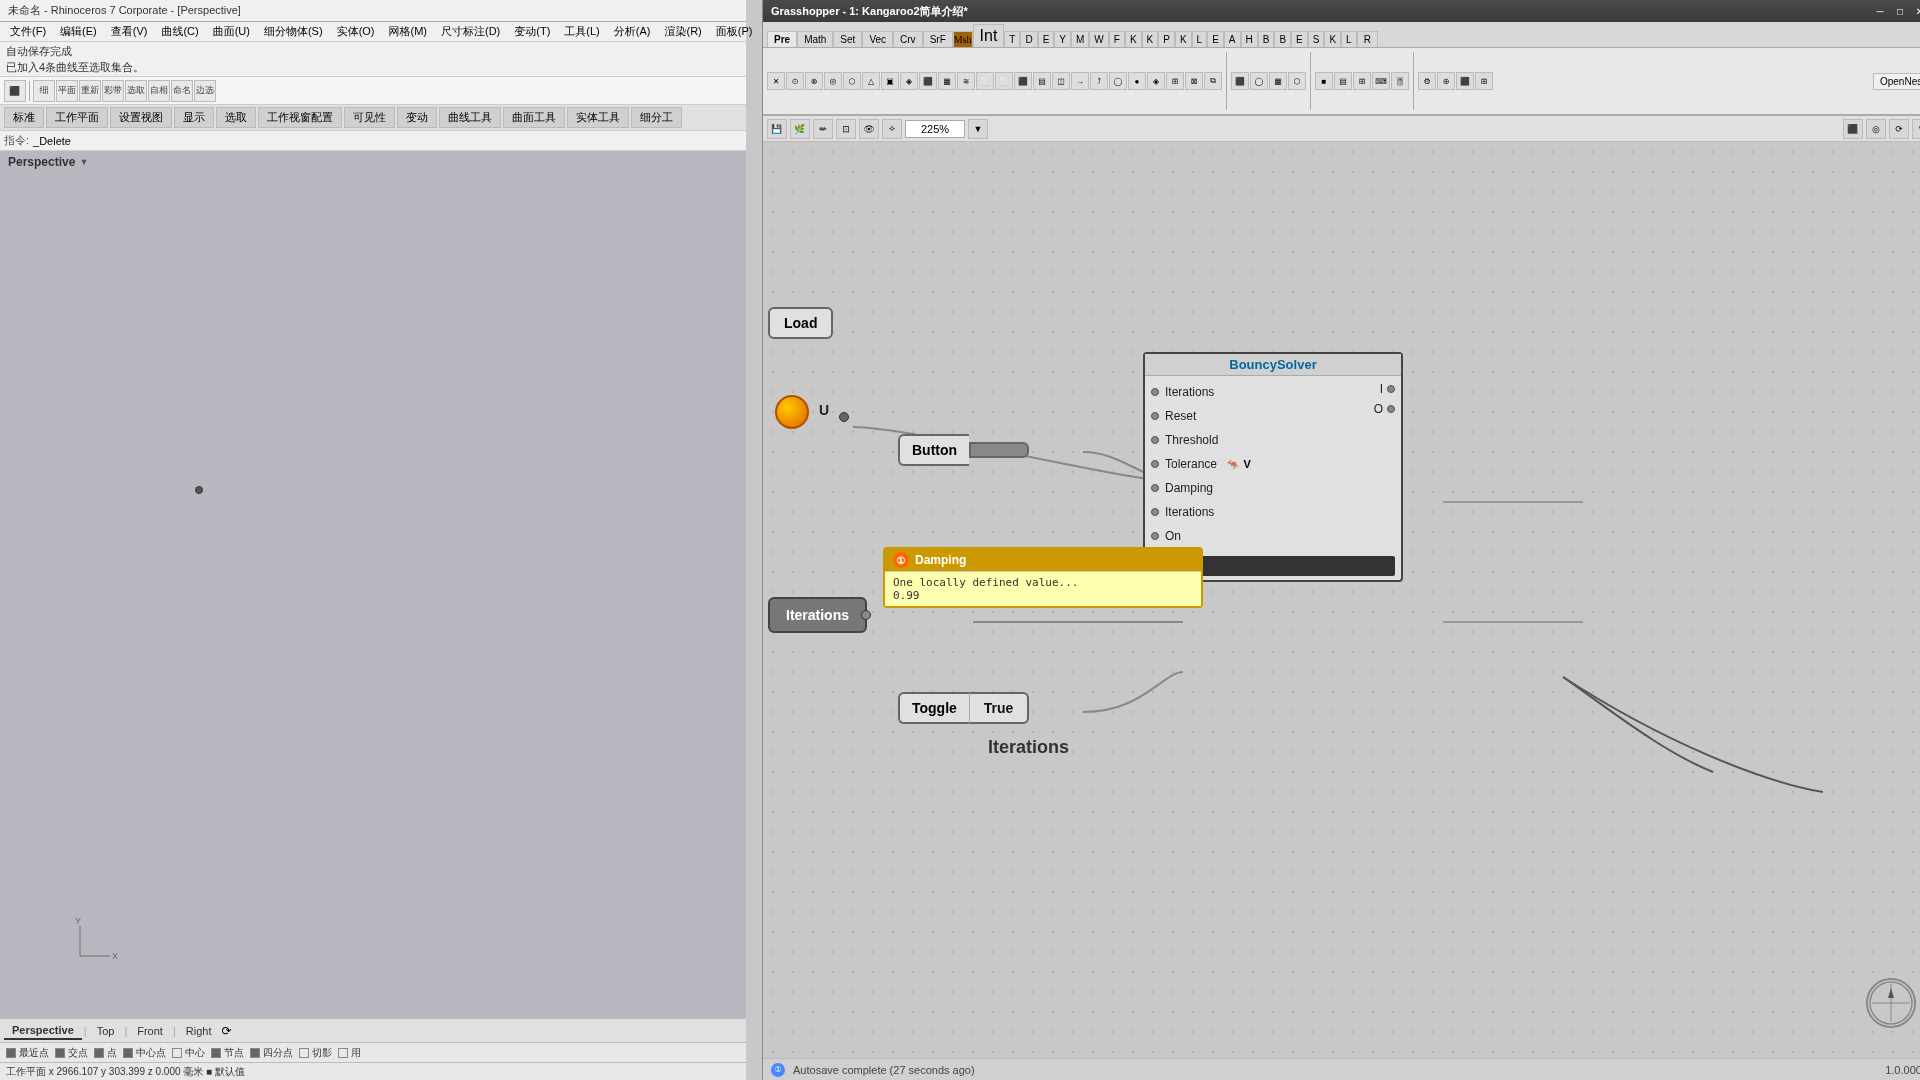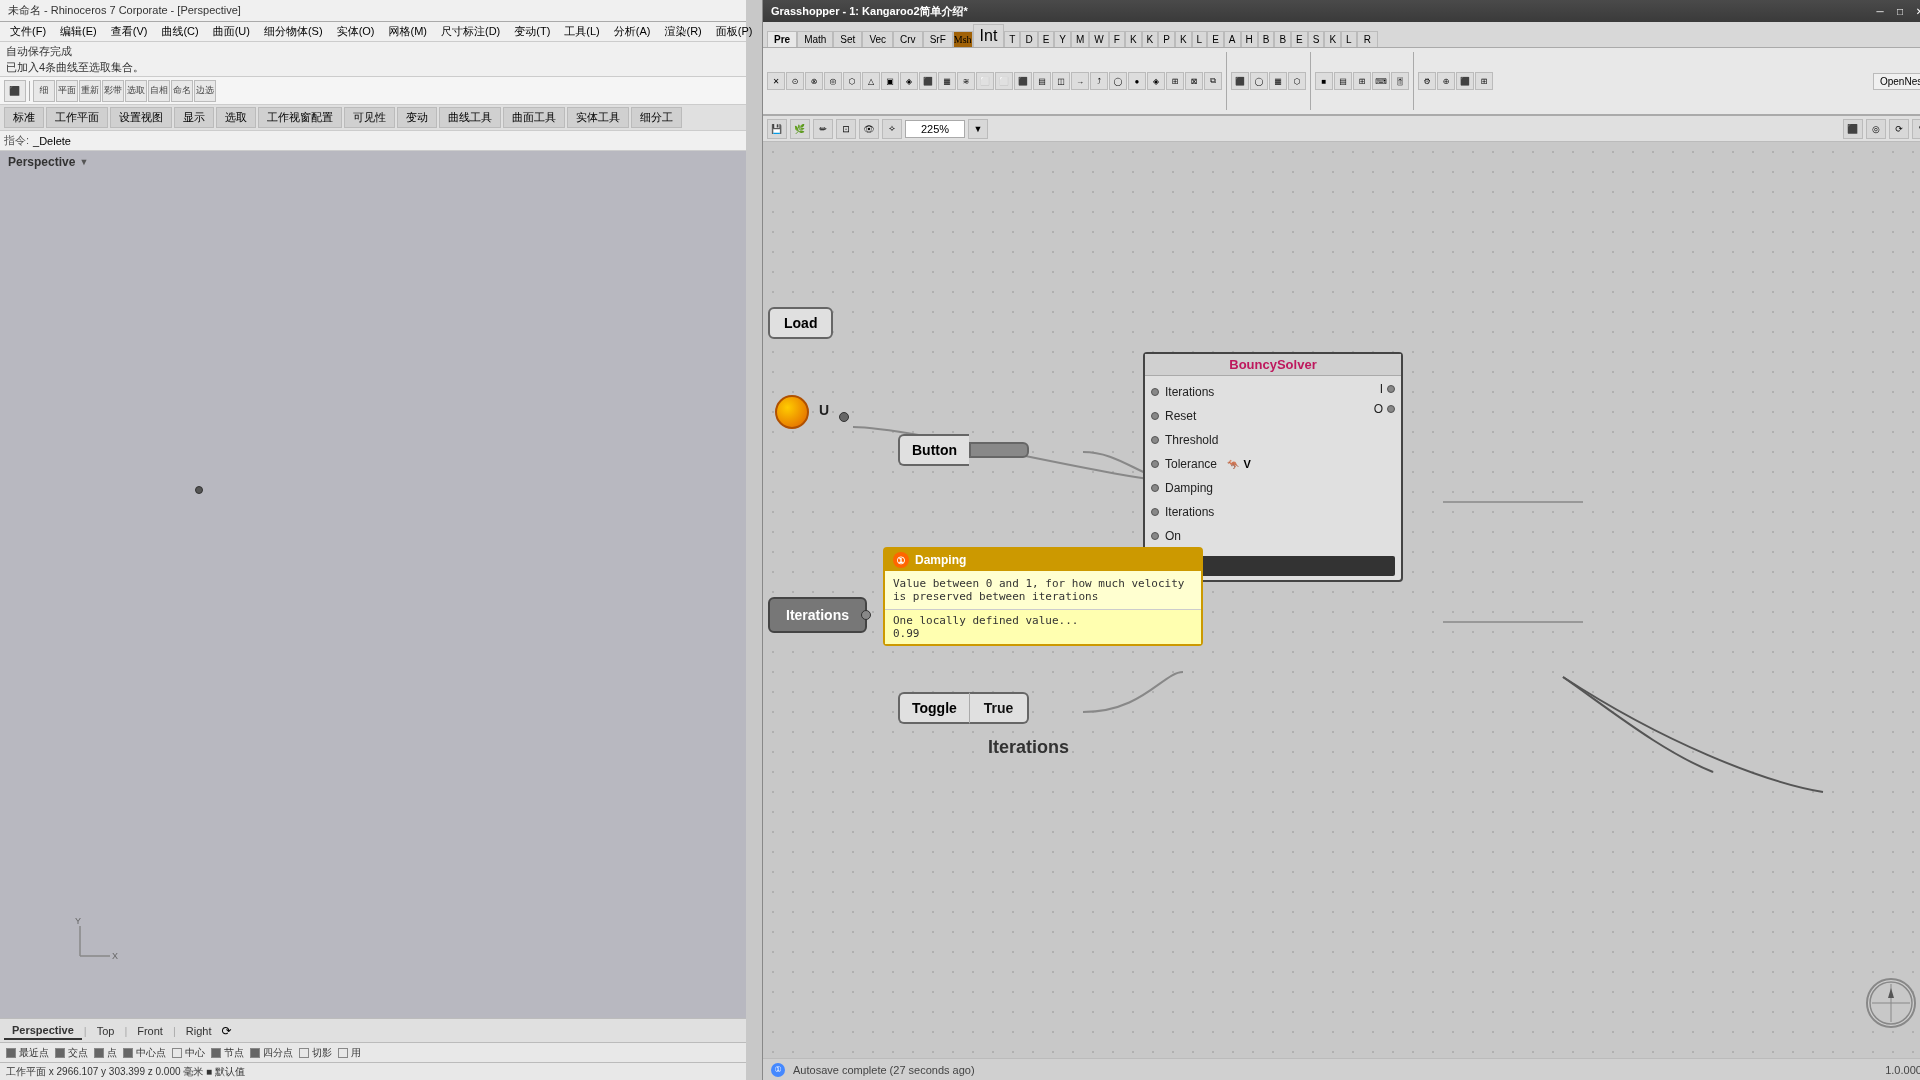--- a/index.html
+++ b/index.html
@@ -277,21 +277,21 @@
       border-radius: 4px;
       background: #e0e0e0;
     }
     .bs-title {
       text-align: center;
       padding: 3px;
       background: #d0d0d0;
       border-bottom: 1px solid #aaa;
       font-size: 13px;
       font-weight: bold;
-      color: #be185d;
+      color: #0369a1;
     }
     .bs-body {
       display: flex;
     }
     .bs-inputs {
       flex: 1;
       padding: 4px 0;
     }
     .bs-row {
       display: flex;
@@ -842,21 +842,20 @@
     <div class="toggle-node">
       <div class="toggle-label">Toggle</div>
       <div class="toggle-value">True</div>
     </div>
 
     <div class="damping-tooltip">
       <div class="tooltip-header">
         <div class="tooltip-icon">①</div>
         <span>Damping</span>
       </div>
-      <div class="tooltip-body">Value between 0 and 1, for how much velocity is preserved between iterations</div>
       <div class="tooltip-value">
         <div>One locally defined value...</div>
         <div>0.99</div>
       </div>
     </div>
 
     <div style="position:absolute; top:595px; left:225px; font-size:18px; font-weight:bold; color:#333;">Iterations</div>
 
     <div class="nav-compass">
       <svg width="46" height="46" viewBox="0 0 46 46">

